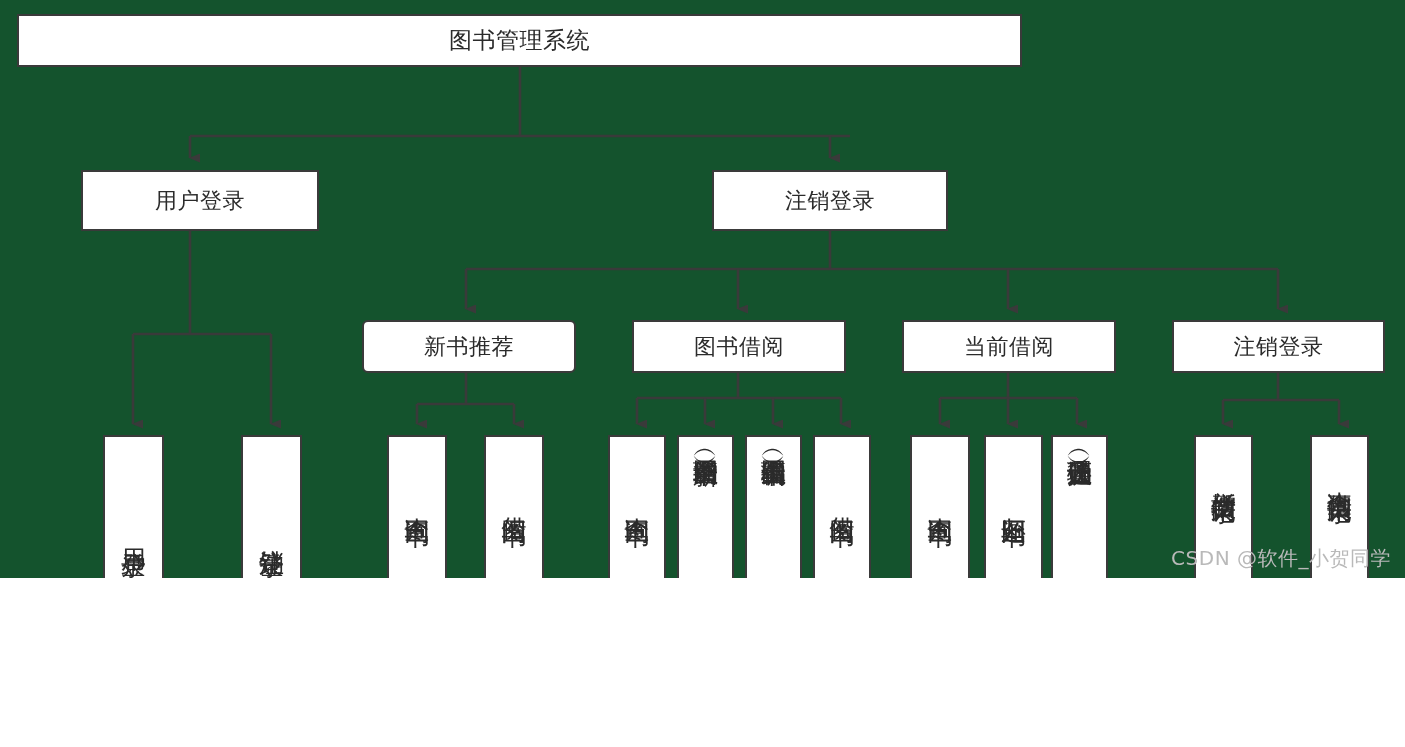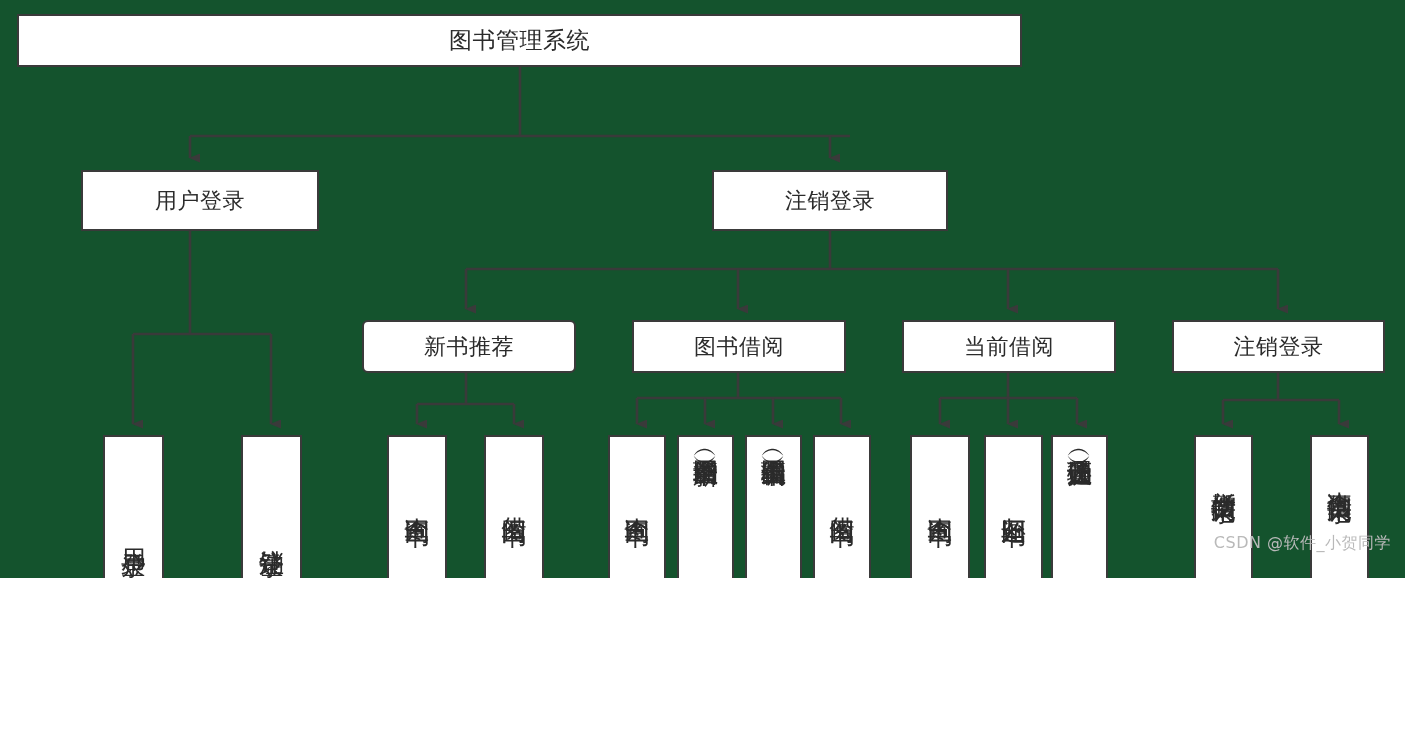--- a/index.html
+++ b/index.html
@@ -70,22 +70,22 @@
   }
   .node.vert.midpad {
     padding-top: 92px;
   }
   .node.vert.midpad2 {
     padding-top: 60px;
   }
   .watermark {
     position: absolute;
     right: 14px;
-    bottom: 24px;
-    font-size: 16px;
+    bottom: 6px;
+    font-size: 20px;
     color: #b9b9b9;
     letter-spacing: 0.5px;
     white-space: nowrap;
   }
 </style>
 </head>
 <body>
 
 <div id="canvas">
 

